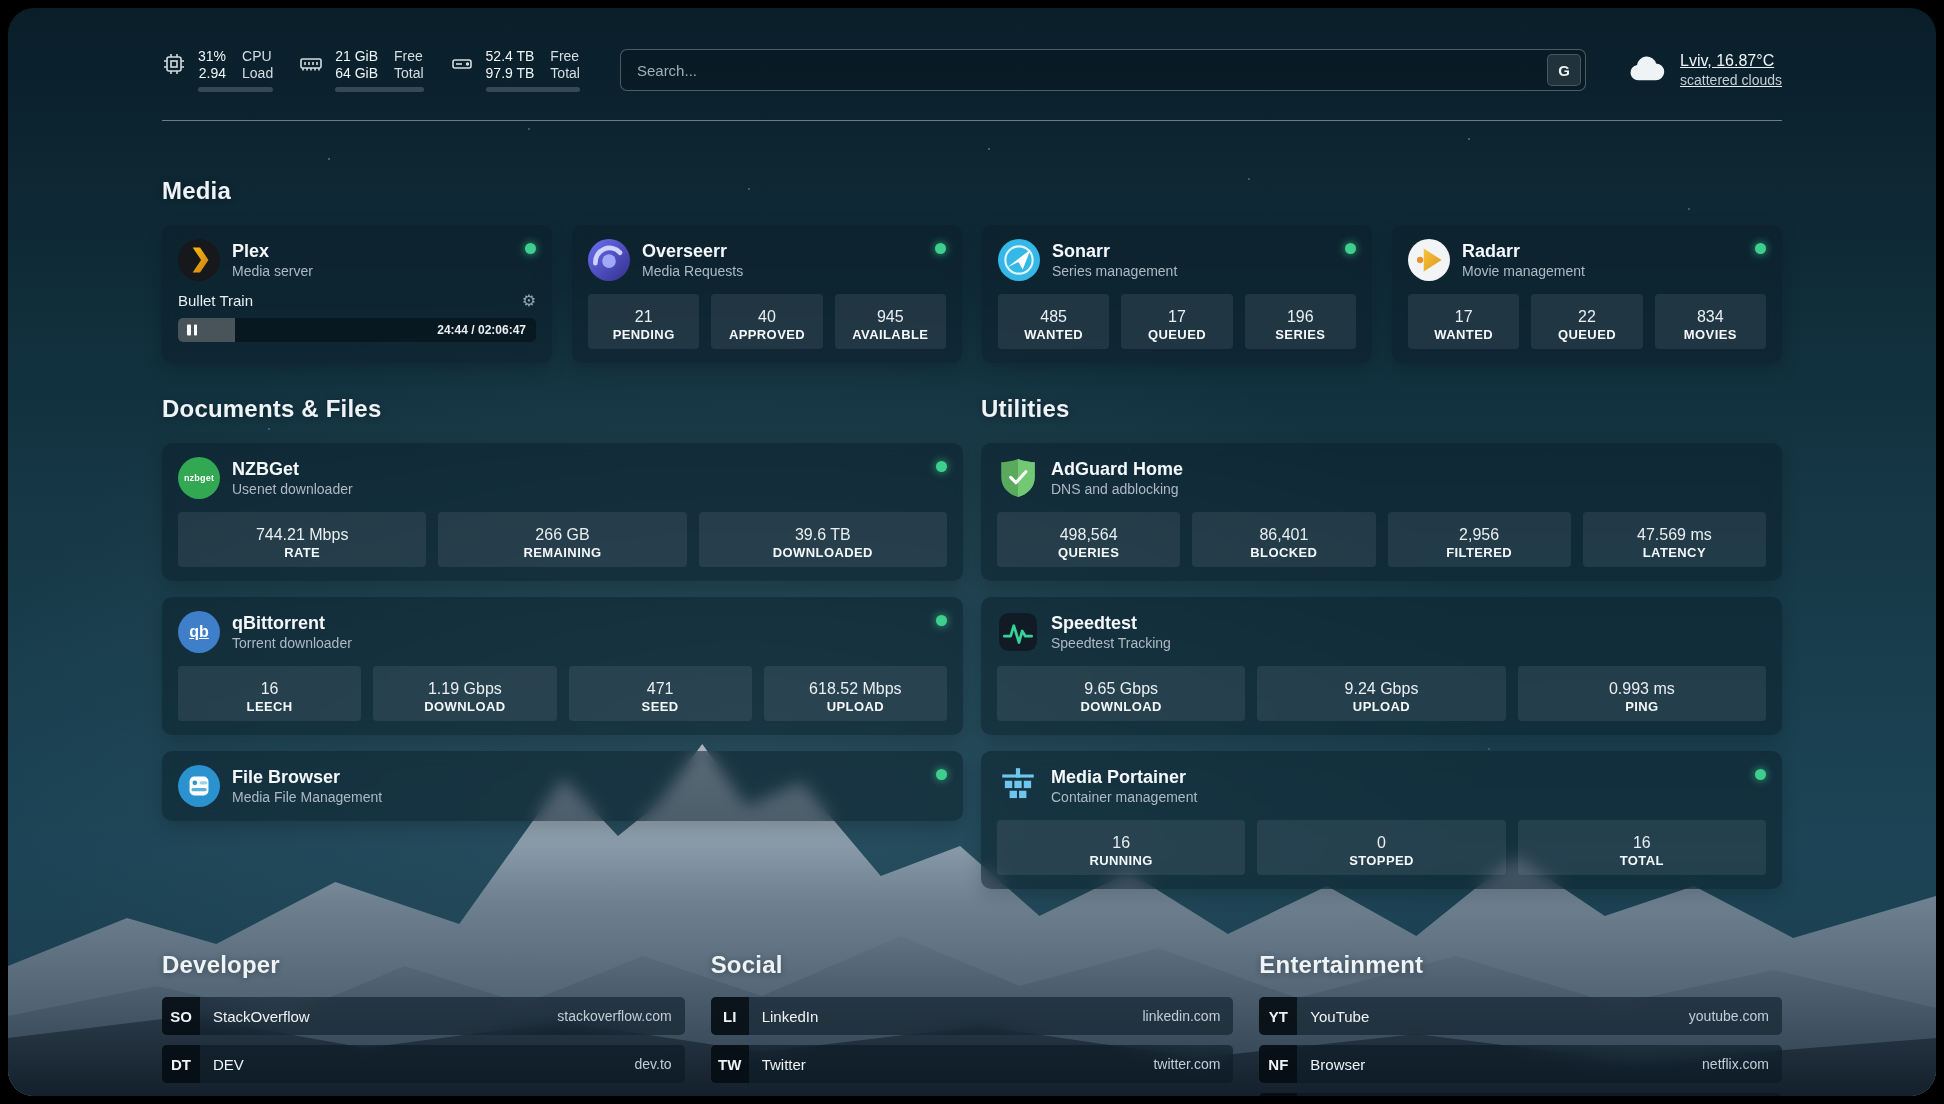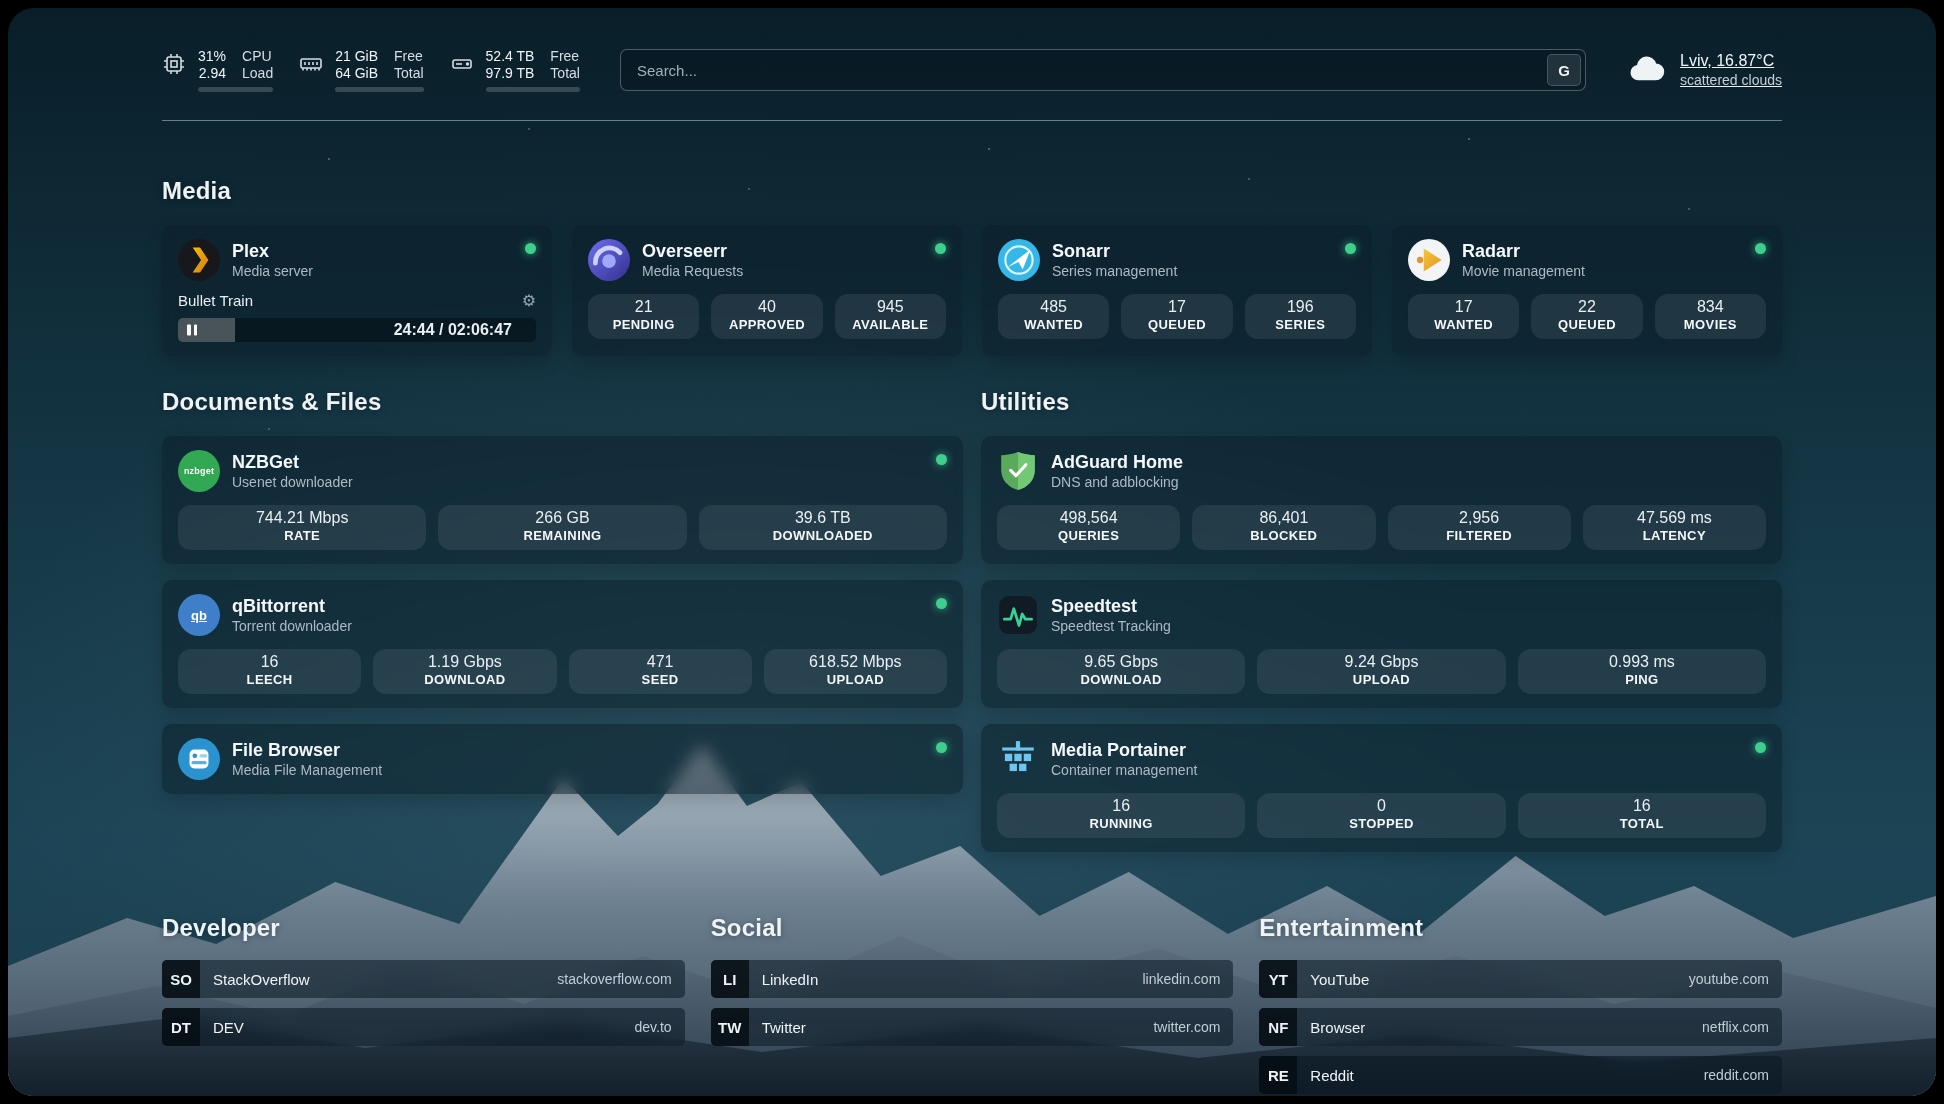--- a/index.html
+++ b/index.html
@@ -69,41 +69,41 @@
   .media-sec { margin-top:56px; }
   .media-grid { display:grid; grid-template-columns:repeat(4,1fr); gap:20px; margin-top:20px; }
 
   .card { background:rgba(12,30,42,0.52); border-radius:10px; padding:14px 16px;
     backdrop-filter:blur(8px); box-shadow:0 6px 18px rgba(0,0,0,0.18); cursor:pointer; }
   .card-head { display:flex; align-items:center; gap:12px; }
   .svc-icon { width:42px; height:42px; flex:0 0 42px; display:flex; align-items:center; justify-content:center; }
   .svc-icon svg { width:42px; height:42px; display:block; }
   .circle-txt { width:42px; height:42px; border-radius:50%; display:flex; align-items:center; justify-content:center; color:#fff; font-weight:bold; }
   .nzb { background:#32a852; font-size:9px; letter-spacing:.2px; }
-  .qbt { background:#3f7fca; font-size:13px;text-decoration:underline; }
+  .qbt { background:#3f7fca; font-size:16px;text-decoration:underline; }
   .svc-titles { flex:1; min-width:0; line-height:1.25; }
   .svc-name { font-size:18px; font-weight:600; color:#f4f8fa; }
   .svc-sub { font-size:14px; color:#aebac3; }
   .dot { width:11px; height:11px; border-radius:50%; background:#3ecf8e;
     box-shadow:0 0 8px rgba(62,207,142,0.8); align-self:flex-start; margin-top:4px; }
 
   .stats { display:flex; gap:12px; margin-top:13px; }
-  .stat { flex:1; text-align:center; background:rgba(255,255,255,0.08); border-radius:13px; padding:4px 4px 7px; }
+  .stat { flex:1; text-align:center; background:rgba(255,255,255,0.08); border-radius:4px; padding:14px 4px 7px; }
   .stat .v { font-size:16px; color:#e9eff3; }
   .stat .l { font-size:13px; font-weight:bold; color:#f4f8fa; letter-spacing:.4px; margin-top:1px; }
 
   
   .np-row { display:flex; align-items:center; justify-content:space-between; margin-top:10px; }
   .np-title { font-size:15px; color:#e8eef2; }
   .gear { color:#93a5b1; font-size:16px; cursor:pointer; font-family:"DejaVu Sans", sans-serif; }
   .progress { position:relative; margin-top:8px; height:24px; border-radius:5px; background:rgba(0,0,0,0.35); overflow:hidden; }
   .progress .pfill { position:absolute; left:0; top:0; bottom:0; background:rgba(255,255,255,0.26); }
   .pause { position:absolute; left:9px; top:50%; transform:translateY(-50%); display:flex; gap:3px; cursor:pointer; }
   .pause i { width:3.5px; height:11px; background:#fff; border-radius:1px; display:block; }
-  .ptime { position:absolute; right:24px; top:50%; transform:translateY(-50%); font-size:16px; font-weight:600; color:#e8eef2; }
+  .ptime { position:absolute; right:10px; top:50%; transform:translateY(-50%); font-size:12px; font-weight:600; color:#e8eef2; }
 
   .two-col { display:grid; grid-template-columns:1fr 1fr; gap:18px; margin-top:32px; }
   .col-stack { display:flex; flex-direction:column; gap:16px; margin-top:20px; }
 
   
   .bm-grid { display:grid; grid-template-columns:repeat(3,1fr); gap:26px; margin-top:62px; padding-bottom:42px; }
   .bm-rows { display:flex; flex-direction:column; gap:10px; margin-top:18px; }
   .bm-row { display:flex; align-items:center; height:38px; border-radius:5px;
     background:rgba(10,24,34,0.55); backdrop-filter:blur(8px); cursor:pointer; overflow:hidden; }
   .bm-abbr { width:38px; height:38px; flex:0 0 38px; background:rgba(4,12,18,0.8);

